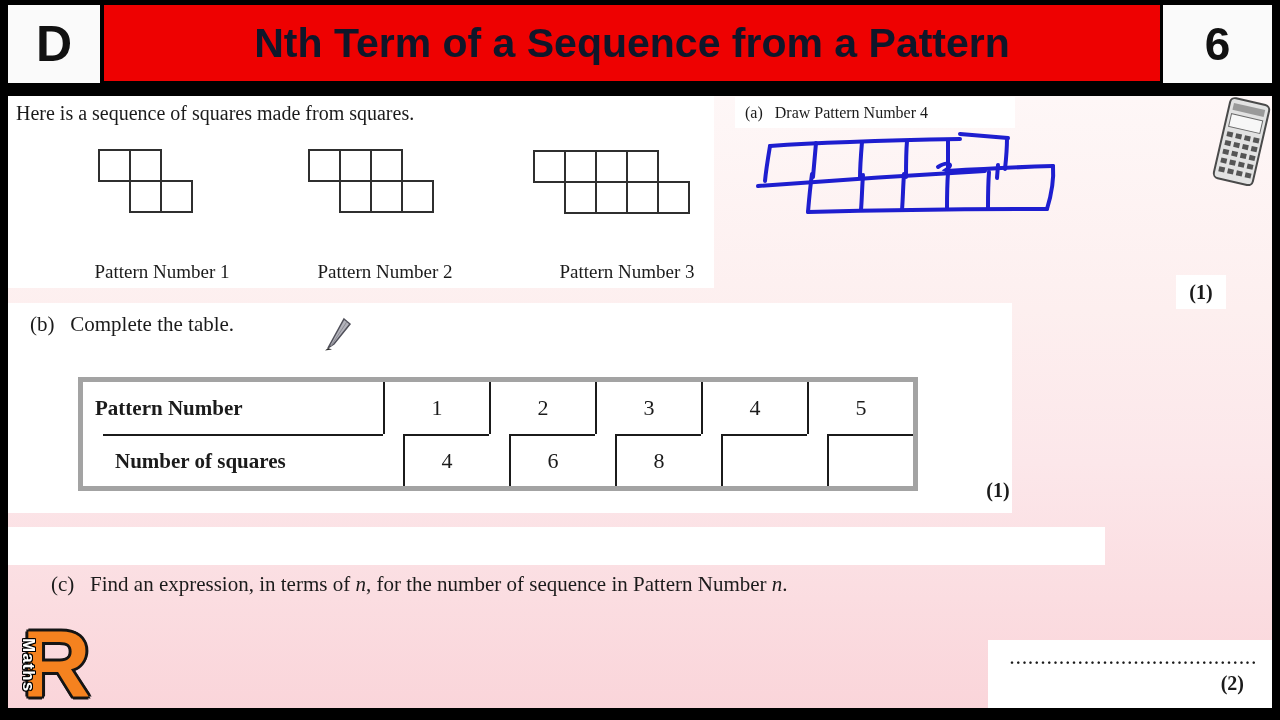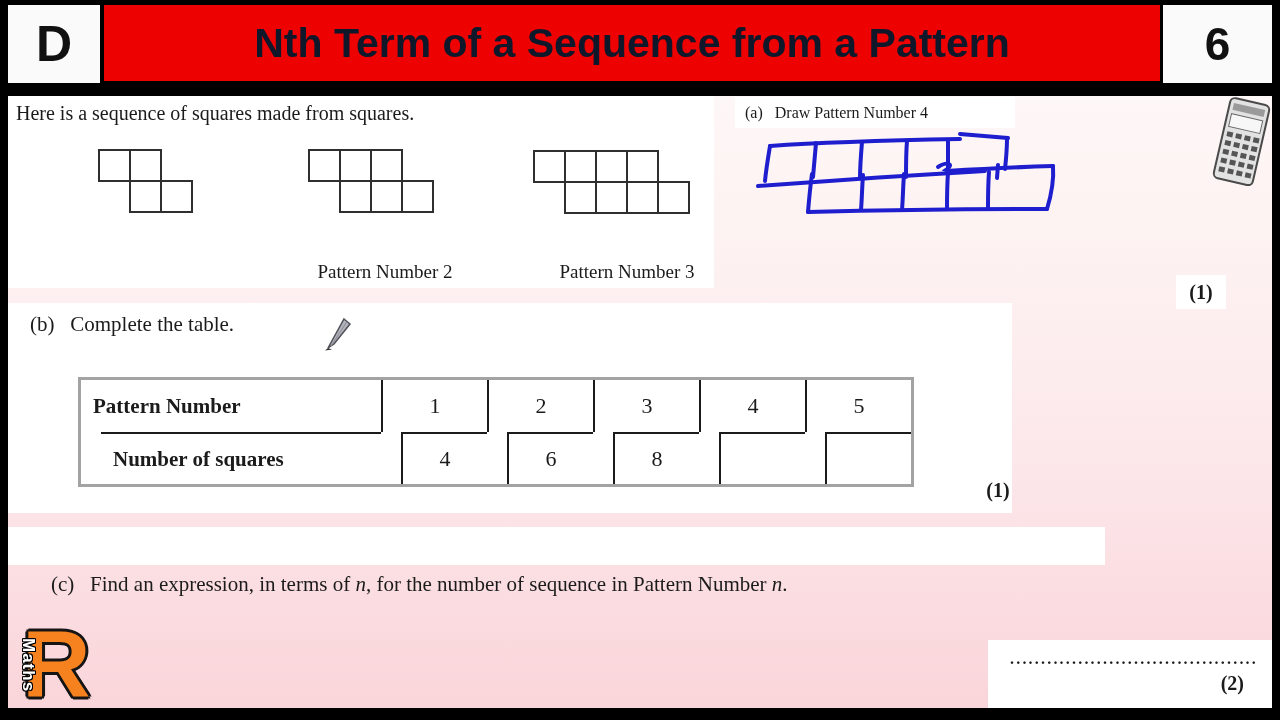--- a/index.html
+++ b/index.html
@@ -40,21 +40,21 @@
   .mark-box { position:absolute; background:#fff; display:flex; align-items:center; justify-content:center;
               font-weight:bold; font-size:20px; color:#1b1b1b; }
   .mark-a { left:1168px; top:179px; width:50px; height:34px; }
 
   .block-b { left:0; top:207px; width:1004px; height:210px; }
   .b-prompt { position:absolute; left:22px; top:9px; font-size:21px; color:#1b1b1b; white-space:pre; }
   .pen { position:absolute; left:315px; top:14px; }
 
   .qtable { position:absolute; left:70px; top:74px; display:grid;
             grid-template-columns:300px 106px 106px 106px 106px 106px;
-            grid-auto-rows:52px; border:3px solid #a3a3a3; background:#fff; }
+            grid-auto-rows:52px; border:5px solid #a3a3a3; background:#fff; }
   .qtable > div { border-left:2px solid #1b1b1b; }
   .qtable > div:nth-child(1), .qtable > div:nth-child(7) { border-left:none; }
   .qtable > div:nth-child(n+7) { border-top:2px solid #1b1b1b;margin-left:20px; }
   .hcell { display:flex; align-items:center; padding-left:12px; font-weight:bold; font-size:21px; color:#1b1b1b; }
   .ncell { display:flex; align-items:center; justify-content:center; font-size:22px; color:#1b1b1b; }
 
   .mark-b { position:absolute; left:960px; top:176px; width:60px; text-align:center;
             font-weight:bold; font-size:20px; color:#1b1b1b; }
 
   .strip-c { left:0; top:431px; width:1097px; height:38px; line-height:38px;
@@ -117,20 +117,21 @@
       <div class="psq" style="left: 0px; top: 0px; width: 33px; height: 33px;"></div>
       <div class="psq" style="left: 31px; top: 0px; width: 33px; height: 33px;"></div>
       <div class="psq" style="left: 62px; top: 0px; width: 33px; height: 33px;"></div>
       <div class="psq" style="left: 93px; top: 0px; width: 33px; height: 33px;"></div>
       <div class="psq" style="left: 31px; top: 31px; width: 33px; height: 33px;"></div>
       <div class="psq" style="left: 62px; top: 31px; width: 33px; height: 33px;"></div>
       <div class="psq" style="left: 93px; top: 31px; width: 33px; height: 33px;"></div>
       <div class="psq" style="left: 124px; top: 31px; width: 33px; height: 33px;"></div>
     </div>
 
+  <div class="pattern-label" style="left:64px;">Pattern Number 1</div>
   <div class="pattern-label" style="left:287px;">Pattern Number 2</div>
   <div class="pattern-label" style="left:529px;">Pattern Number 3</div>
 
   <div class="white-panel strip-a">(a)   Draw Pattern Number 4</div>
 
   <svg class="calc" width="70" height="95" viewBox="0 0 70 95">
     <g transform="rotate(13 35 48)">
       <rect x="13" y="5" width="40" height="82" rx="5" fill="#e2e2e2" stroke="#4a4a4a" stroke-width="2"></rect>
       <rect x="17" y="10" width="32" height="7" fill="#9a9a9a"></rect>
       <rect x="17" y="21" width="32" height="13" fill="#f7f7f7" stroke="#6a6a6a" stroke-width="1"></rect>

